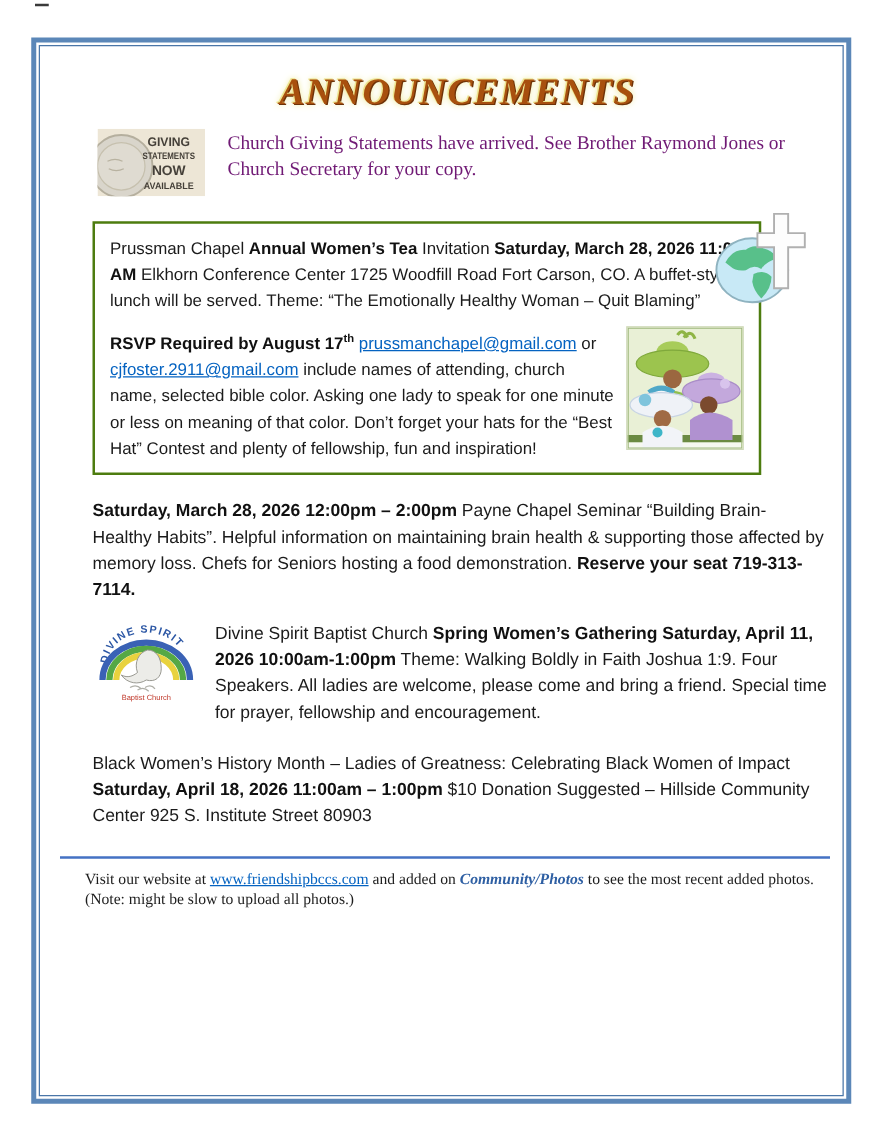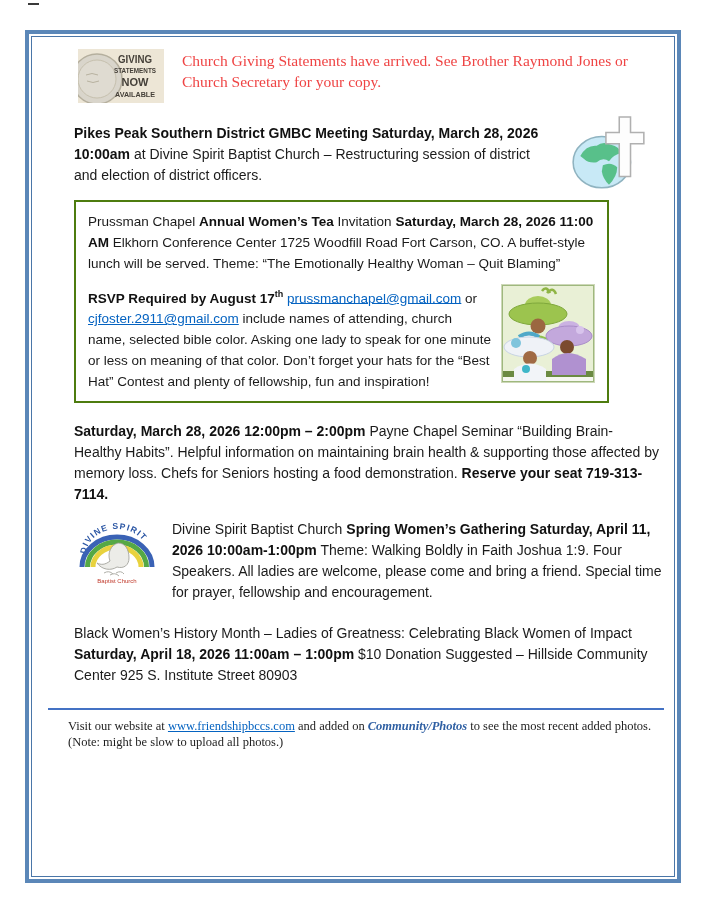--- a/index.html
+++ b/index.html
@@ -27,21 +27,21 @@
   .subtitle {
     margin-top:9px; text-align:center;
     font-family:"DejaVu Serif", serif; font-style:italic; font-weight:600;
     font-size:21px; text-decoration:underline; color:#111; letter-spacing:0.3px;
   }
 
   .giving-row { margin-top:12px; display:flex; gap:18px; align-items:flex-start; padding-left:4px; }
   .giving-badge { width:86px; height:54px; flex:0 0 auto; }
   .serif-text {
     font-family:"Liberation Serif", serif; font-size:15.5px; line-height:1.35;
-    color:#ef4444; width:474px; margin:2px 0 0 0;
+    color:#701a75; width:474px; margin:2px 0 0 0;
   }
 
   .sans-p { font-size:14px; line-height:1.5; color:#1b1b1b; margin:0; }
   b { font-weight:700; color:#111; }
 
   .pikes { margin-top:20px; position:relative; }
   .pikes-text { width:478px; }
   .globe { position:absolute; right:8px; top:-10px; width:82px; height:82px; }
 
   .tea-box {
@@ -71,37 +71,37 @@
   sup { font-size:9px; }
 </style>
 </head>
 <body>
 
 <div class="stray-mark"></div>
 
 <div class="page-outer">
   <div class="page-inner">
 
+    <h1 class="title">ANNOUNCEMENTS</h1>
 
     <div class="giving-row">
       <svg class="giving-badge" viewBox="0 0 86 54">
         <rect x="0" y="0" width="86" height="54" fill="#EDE6D6"></rect>
         <circle cx="19" cy="30" r="25" fill="#D9D5CB" stroke="#B5AF9E" stroke-width="1.5"></circle>
         <circle cx="19" cy="30" r="19" fill="#DFDBD1" stroke="#C6C0AE" stroke-width="1"></circle>
         <path d="M8 26 q6 -3 12 0 M9 32 q6 3 12 0" stroke="#B8B2A0" stroke-width="1" fill="none"></path>
         <text x="57" y="14" text-anchor="middle" font-size="10" font-weight="bold" fill="#454039" textLength="34" lengthAdjust="spacingAndGlyphs">GIVING</text>
         <text x="57" y="24" text-anchor="middle" font-size="7.5" font-weight="bold" fill="#454039" textLength="42" lengthAdjust="spacingAndGlyphs">STATEMENTS</text>
         <text x="57" y="37" text-anchor="middle" font-size="11" font-weight="bold" fill="#454039" textLength="27" lengthAdjust="spacingAndGlyphs">NOW</text>
         <text x="57" y="48" text-anchor="middle" font-size="7.5" font-weight="bold" fill="#454039" textLength="40" lengthAdjust="spacingAndGlyphs">AVAILABLE</text>
       </svg>
       <p class="serif-text">Church Giving Statements have arrived.  See Brother Raymond Jones or Church Secretary for your copy.</p>
     </div>
 
     <div class="pikes">
-      <p class="sans-p pikes-text"><b>Pikes Peak Southern District GMBC Meeting  Saturday, March 28, 2026 10:00am</b><span> at Divine Spirit Baptist Church – Restructuring session of district and election of district officers.</span></p>
       <svg class="globe" viewBox="0 0 80 80">
         <ellipse cx="33" cy="48" rx="28" ry="25" fill="#C8E9F6" stroke="#8FB3C0" stroke-width="1.5"></ellipse>
         <path d="M12 42 Q18 31 28 32 Q34 27 42 31 Q50 33 52 39 Q44 41 40 47 Q34 43 28 48 Q20 49 16 45 Z" fill="#58C08A"></path>
         <path d="M34 51 Q42 47 48 53 Q48 62 40 70 Q34 64 33 57 Z" fill="#58C08A"></path>
         <path d="M54 47 Q58 45 60 49 Q57 53 54 51 Z" fill="#58C08A"></path>
         <path d="M50 4 h11 v15 h13 v11 h-13 v32 h-11 V30 h-13 V19 h13 Z" fill="#FDFDFD" stroke="#B0B0B0" stroke-width="1.5"></path>
       </svg>
     </div>
 
     <div class="tea-box">

